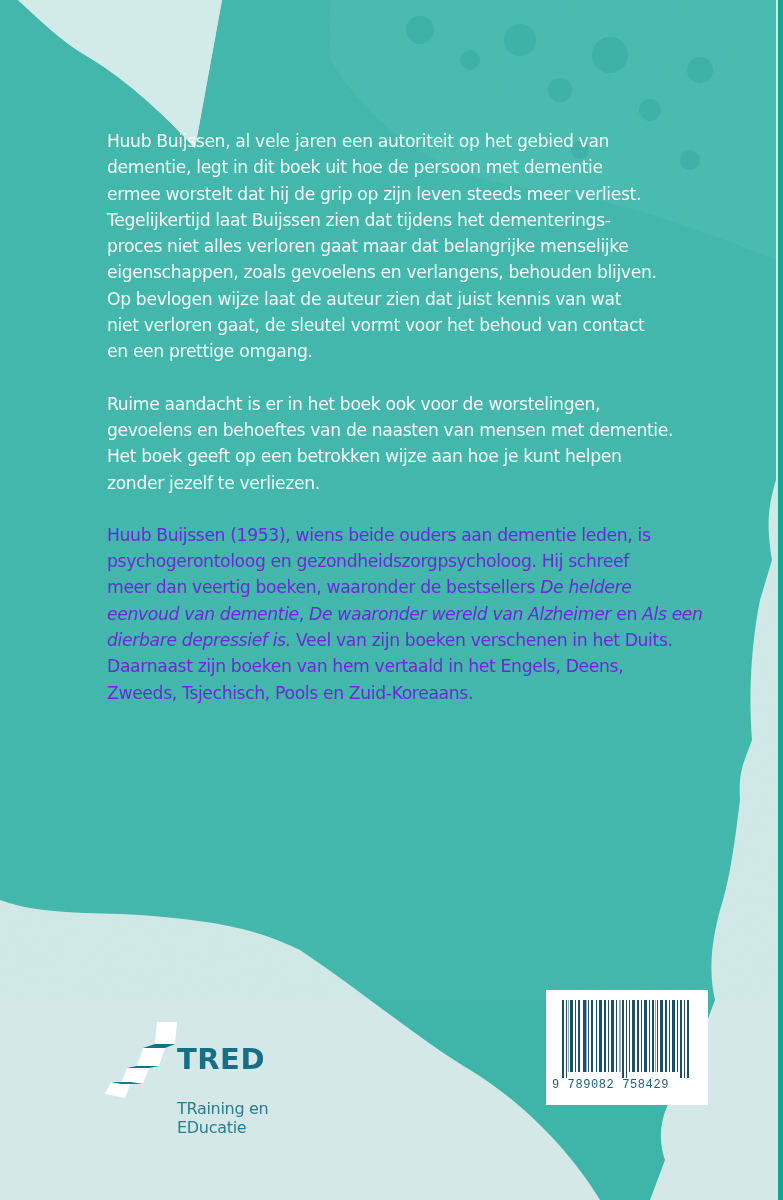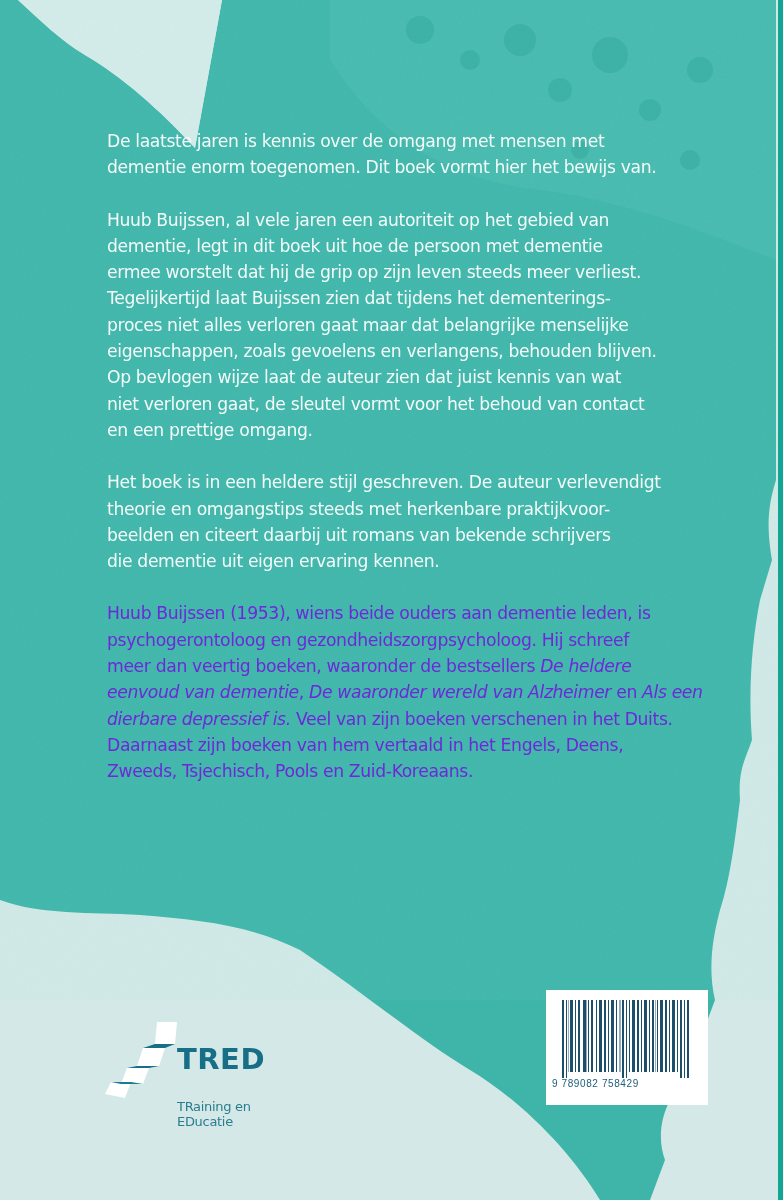--- a/index.html
+++ b/index.html
@@ -31,30 +31,30 @@
       position: absolute; left: 105px; top: 1018px; width: 190px; height: 100px;
     }
     .logo-steps { position: absolute; left: 0; top: 0; width: 80px; height: 80px; }
     .logo-name {
       position: absolute; left: 72px; top: 24px;
       font-family: "DejaVu Sans", sans-serif; font-weight: bold;
       font-size: 29px; color: #166f86; letter-spacing: 0.5px;
     }
     .logo-tag {
       position: absolute; left: 72px; top: 81px;
-      font-size: 13px; color: #2a7d8f; letter-spacing: -0.3px;
+      font-size: 16px; color: #2a7d8f; letter-spacing: -0.3px;
     }
     .barcode {
       position: absolute; left: 546px; top: 990px; width: 162px; height: 115px;
       background: #ffffff;
     }
     .barcode svg { position: absolute; left: 16px; top: 10px; }
     .barcode-num {
       position: absolute; left: 6px; top: 88px; width: 150px;
-      font-family: Liberation Sans, sans-serif; font-size: 10px;
+      font-family: Liberation Mono, monospace; font-size: 12px;
       color: #1d5e78; letter-spacing: 0.6px; white-space: pre;
     }
   </style>
 </head>
 <body>
 
 <svg class="bg-svg" viewBox="0 0 783 1200" xmlns="http://www.w3.org/2000/svg">
   <defs>
     <filter id="grain" x="0" y="0" width="100%" height="100%">
       <feTurbulence type="fractalNoise" baseFrequency="0.9" numOctaves="2" seed="4" result="n"></feTurbulence>
@@ -84,35 +84,33 @@
       <circle cx="650" cy="110" r="11"></circle>
     <circle cx="700" cy="70" r="13"></circle>
       <circle cx="580" cy="150" r="9"></circle>
       <circle cx="690" cy="160" r="10"></circle>
   </g>
 </svg>
 
 <div class="right-edge"></div>
 
 <div class="content">
-  <p class="para">De laatste jaren is kennis over de omgang met mensen met
-dementie enorm toegenomen. Dit boek vormt hier het bewijs van.</p>
   <p class="para">Huub Buijssen, al vele jaren een autoriteit op het gebied van
 dementie, legt in dit boek uit hoe de persoon met dementie
 ermee worstelt dat hij de grip op zijn leven steeds meer verliest.
 Tegelijkertijd laat Buijssen zien dat tijdens het dementerings-
 proces niet alles verloren gaat maar dat belangrijke menselijke
 eigenschappen, zoals gevoelens en verlangens, behouden blijven.
 Op bevlogen wijze laat de auteur zien dat juist kennis van wat
 niet verloren gaat, de sleutel vormt voor het behoud van contact
 en een prettige omgang.</p>
-  <p class="para">Het boek is in een heldere stijl geschreven. De auteur verlevendigt
-theorie en omgangstips steeds met herkenbare praktijkvoor-
-beelden en citeert daarbij uit romans van bekende schrijvers
-die dementie uit eigen ervaring kennen.</p>
+  <p class="para">Ruime aandacht is er in het boek ook voor de worstelingen,
+gevoelens en behoeftes van de naasten van mensen met dementie.
+Het boek geeft op een betrokken wijze aan hoe je kunt helpen
+zonder jezelf te verliezen.</p>
   <p class="para dark"><span>Huub Buijssen (1953), wiens beide ouders aan dementie leden, is
 psychogerontoloog en gezondheidszorgpsycholoog. Hij schreef
 meer dan veertig boeken, waaronder de bestsellers </span><span class="it">De heldere
 eenvoud van dementie</span><span>, </span><span class="it">De waaronder wereld van Alzheimer</span><span> en </span><span class="it">Als een
 dierbare depressief is.</span><span>  Veel van zijn boeken verschenen in het Duits.
 Daarnaast zijn boeken van hem vertaald in het Engels, Deens,
 Zweeds, Tsjechisch, Pools en Zuid-Koreaans.</span></p>
 </div>
 
 <div class="logo">

